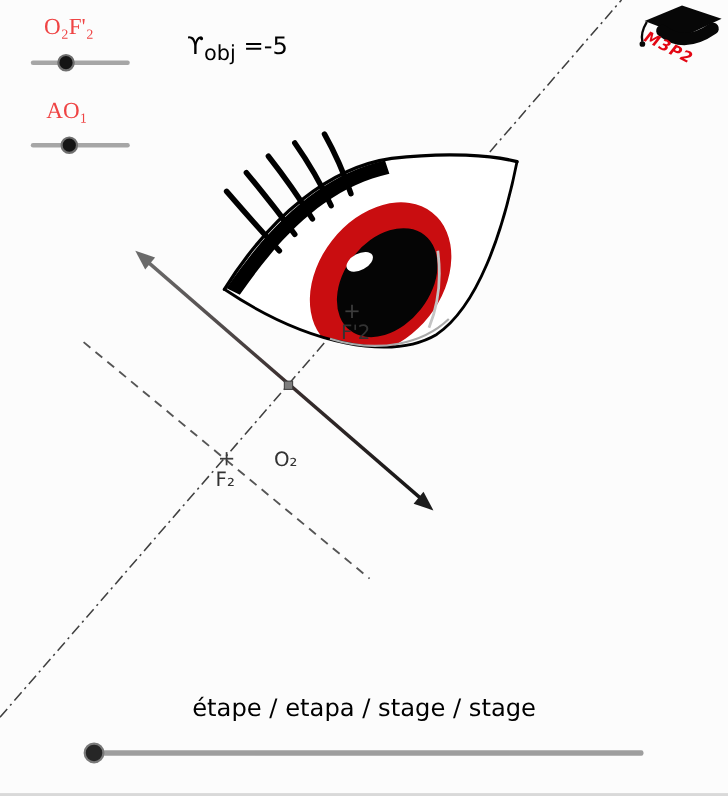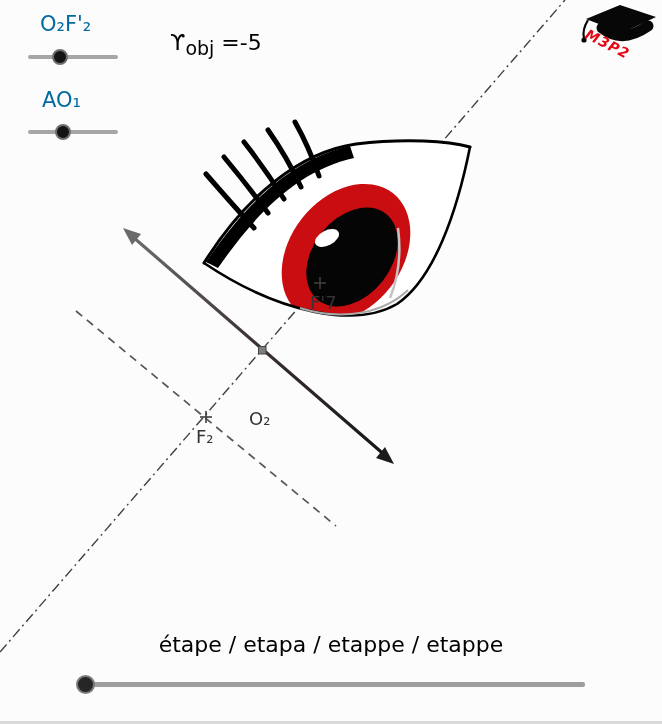--- a/index.html
+++ b/index.html
@@ -2,21 +2,21 @@
 <html><head>
 <meta charset="utf-8">
 <style>
   html,body{margin:0;padding:0;}
   body{
     width:662px;height:724px;position:relative;overflow:hidden;
     background:#fcfcfc;
     font-family:"DejaVu Sans","Liberation Sans",sans-serif;
   }
   .abs{position:absolute;}
-  .slider-label{font-size:21px;color:#0369a1;white-space:nowrap;}
+  .slider-label{font-size:21px;color:#ef4444;white-space:nowrap;font-family:Liberation Serif, serif;}
   .slider-track{position:absolute;height:4px;background:#a6a6a6;border-radius:2px;}
   .slider-handle{position:absolute;width:16px;height:16px;border-radius:50%;
     background:#141414;border:2px solid #6f6f6f;box-sizing:border-box;}
   .gamma-line{font-size:22px;color:#000;white-space:nowrap;}
   .gamma-line sub{font-size:19px;}
   .point-label{font-size:18px;color:#333;white-space:nowrap;}
   .stage-label{font-size:22px;color:#000;white-space:nowrap;
     left:50%;transform:translateX(-50%);top:632px;}
   .logo-text{font-size:14px;font-style:italic;font-weight:bold;color:#e30613;
     transform:rotate(27deg);transform-origin:left top;letter-spacing:1px;white-space:nowrap;}
@@ -104,24 +104,24 @@
   <div class="slider-handle" style="left:27px;top:0;"></div>
 </div>
 
 <div class="abs gamma-line" style="left:170px;top:30px;">
   <span>ϒ</span><sub>obj</sub>
   <span>=-5</span>
 </div>
 
 <div class="abs logo-text" style="left:590px;top:26px;">M3P2</div>
 
-<div class="abs point-label" style="left:310px;top:292px;">F'7</div>
+<div class="abs point-label" style="left:310px;top:292px;">F'2</div>
 <div class="abs point-label" style="left:249px;top:360px;margin-top:48px;">O₂</div>
 <div class="abs point-label" style="left:196px;top:426px;">F₂</div>
 
-<div class="abs stage-label">étape / etapa / etappe / etappe</div>
+<div class="abs stage-label">étape / etapa / stage / stage</div>
 
 <div class="abs" style="left:79px;top:675px;width:506px;height:19px;">
   <div class="slider-track" style="left:0;top:7px;width:506px;height:5px;background:#9e9e9e;"></div>
   <div class="slider-handle" style="left:-3px;top:0;width:19px;height:19px;background:#262626;border-color:#7a7a7a;"></div>
 </div>
 
 <div class="abs bottom-edge"></div>
 
 </body></html>

